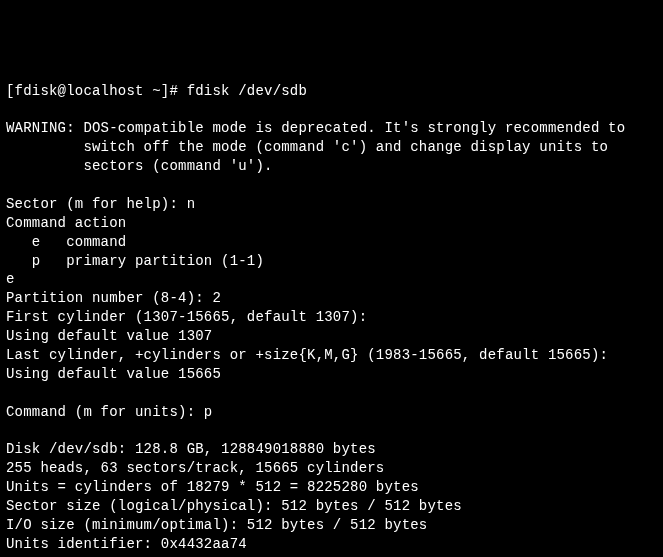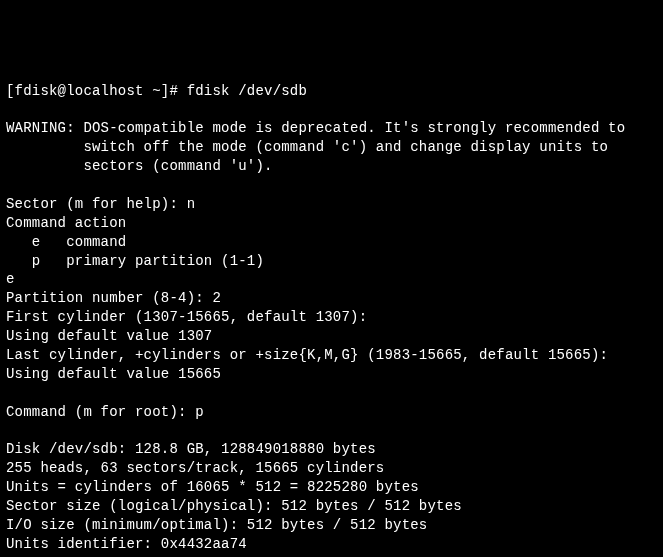--- a/index.html
+++ b/index.html
@@ -31,25 +31,25 @@
 <span>Command action</span>
 <span>   e   command</span>
 <span>   p   primary partition (1-1)</span>
 <span>e</span>
 <span>Partition number (8-4): 2</span>
 <span>First cylinder (1307-15665, default 1307):</span>
 <span>Using default value 1307</span>
 <span>Last cylinder, +cylinders or +size{K,M,G} (1983-15665, default 15665):</span>
 <span>Using default value 15665</span>
 
-<span>Command (m for root): p</span>
+<span>Command (m for units): p</span>
 
 <span>Disk /dev/sdb: 128.8 GB, 128849018880 bytes</span>
 <span>255 heads, 63 sectors/track, 15665 cylinders</span>
-<span>Units = cylinders of 16065 * 512 = 8225280 bytes</span>
+<span>Units = cylinders of 18279 * 512 = 8225280 bytes</span>
 <span>Sector size (logical/physical): 512 bytes / 512 bytes</span>
 <span>I/O size (minimum/optimal): 512 bytes / 512 bytes</span>
 <span>Units identifier: 0x4432aa74</span>
 
 
 
 </div>
 
 
 

